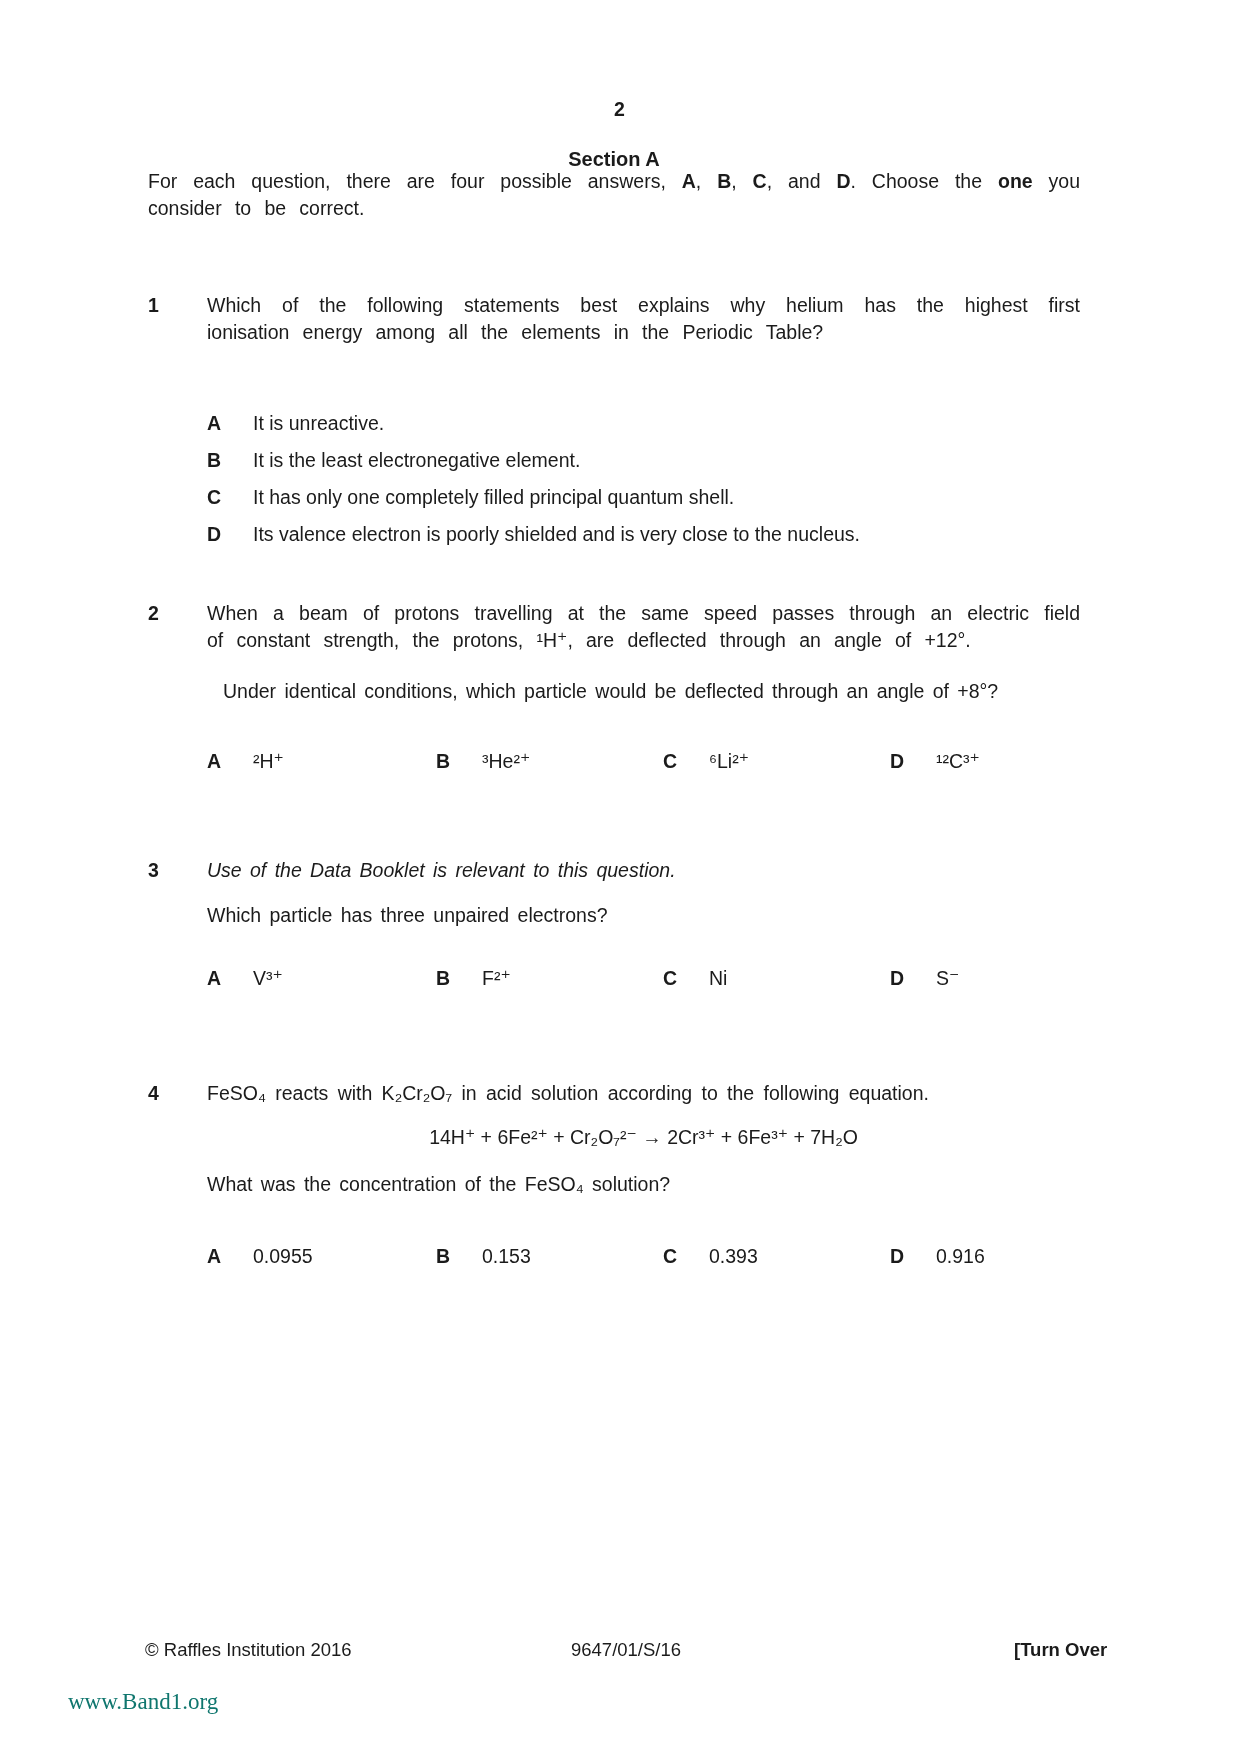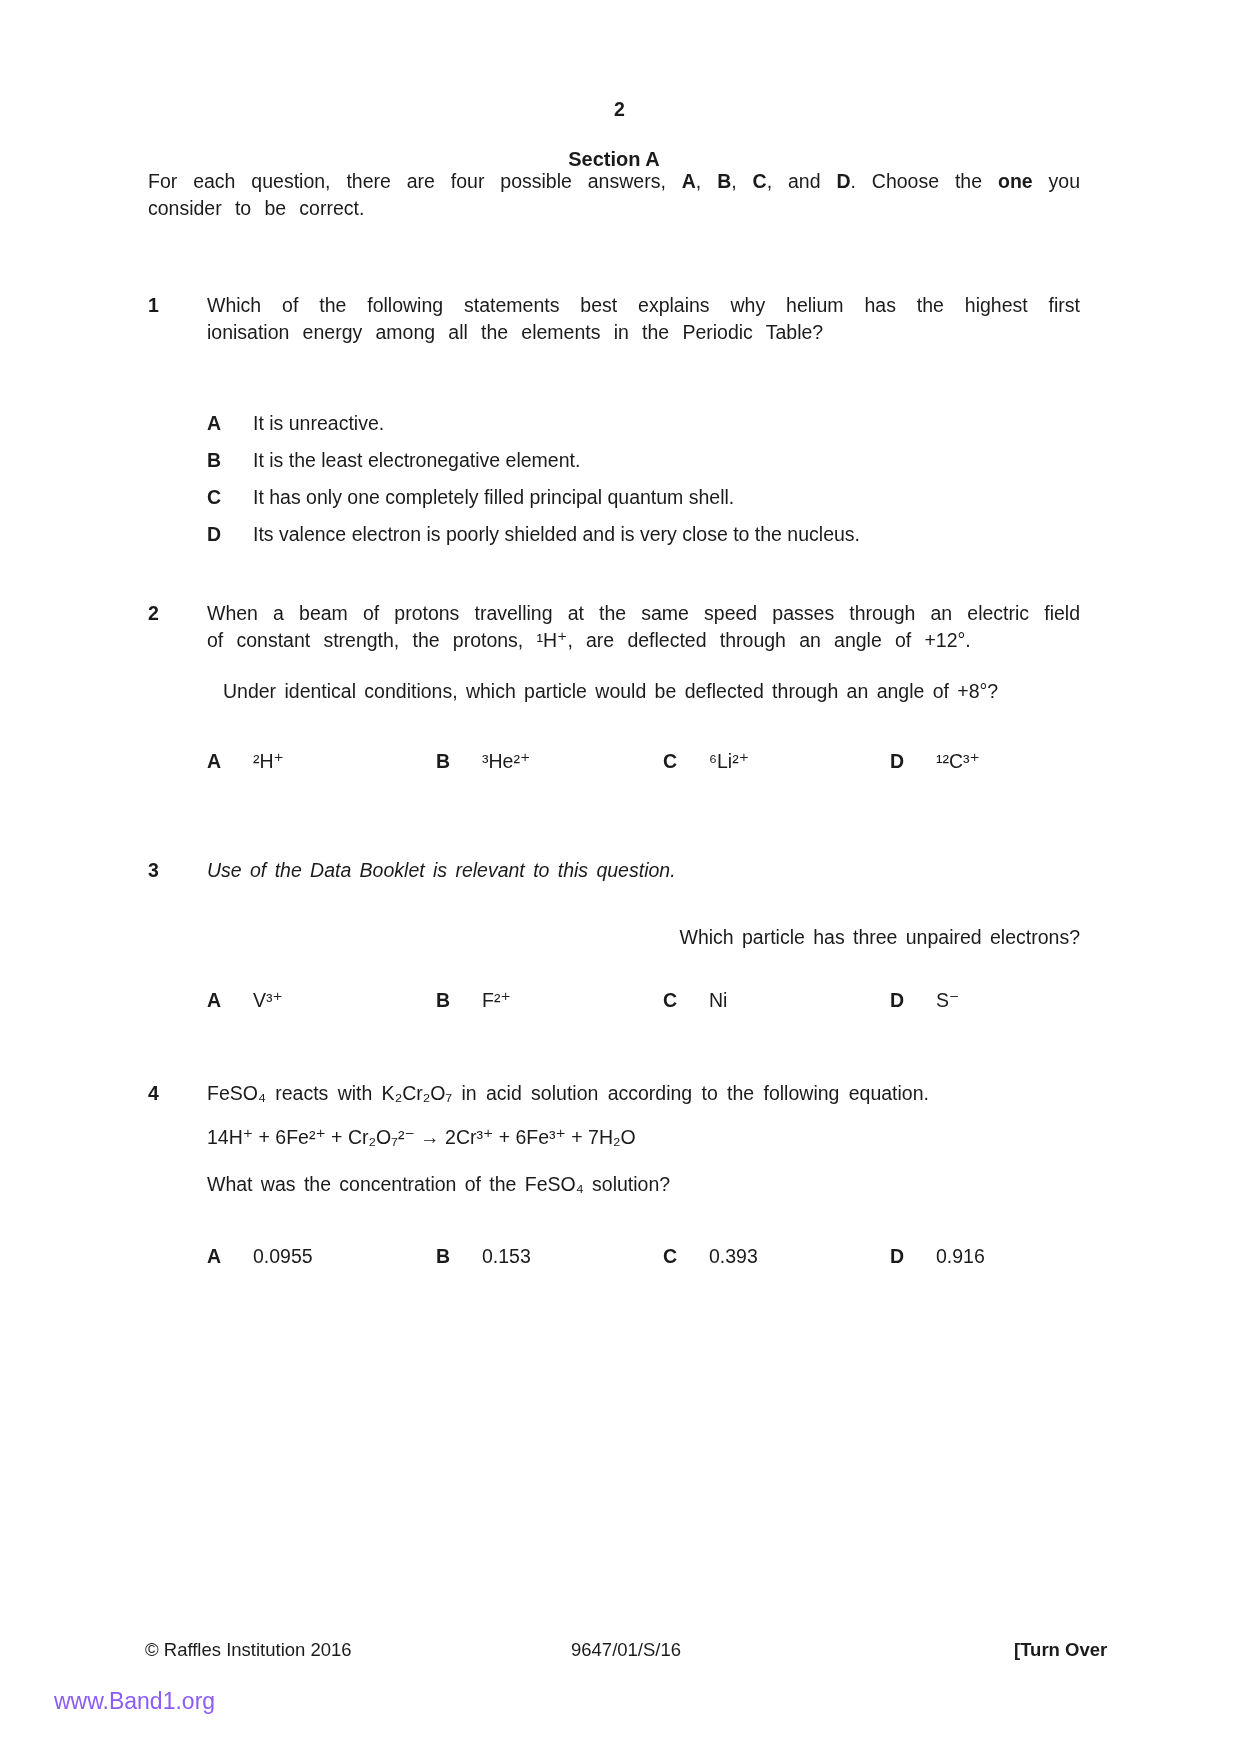--- a/index.html
+++ b/index.html
@@ -21,28 +21,28 @@
   .spread { word-spacing:0.20em; }
   .mild { word-spacing:0.15em; }
   .italic { font-style:italic; }
   .optlist { margin-top:64px; }
   .optline { display:flex; margin-top:10px; }
   .optline:first-child { margin-top:0; }
   .optletter { width:46px; flex:none; font-weight:bold; }
   .optrow { position:relative; height:27px; }
   .optcell { position:absolute; top:0; display:flex; }
   .optcell.c0 { left:0; } .optcell.c1 { left:229px; } .optcell.c2 { left:456px; } .optcell.c3 { left:683px; }
-  .gap24 { margin-top:24px;margin-left:16px; } .gap43 { margin-top:43px; } .gap28 { margin-top:40px;text-align:right; }
+  .gap24 { margin-top:24px;margin-left:16px; } .gap43 { margin-top:43px; } .gap28 { margin-top:18px; }
   .gap36 { margin-top:36px; } .gap17 { margin-top:17px; } .gap19 { margin-top:19px; }
   .gap26 { margin-top:20px; } .gap45 { margin-top:45px; }
-  .equation { text-align:left; }
+  .equation { text-align:center; }
   .footer-copyright { top:1636px; left:145px; font-size:18.5px; }
   .footer-code { top:1636px; left:571px; font-size:18.5px; }
   .footer-turnover { top:1636px; left:1014px; font-size:18.5px; font-weight:bold; }
-  .watermark { top:1688px; left:54px; font-family:Liberation Sans, sans-serif; font-size:23px; color:#8b5cf6; }
+  .watermark { top:1688px; left:68px; font-family:Liberation Serif, serif; font-size:23px; color:#0f766e; }
 </style>
 </head>
 <body>
 
 <div class="abs page-number">2</div>
 
 <div class="abs section-title">Section A</div>
 
 <div class="abs instructions"><span>For each question, there are four possible answers, </span><span style="font-weight: bold;">A</span><span>, </span><span style="font-weight: bold;">B</span><span>, </span><span style="font-weight: bold;">C</span><span>, and </span><span style="font-weight: bold;">D</span><span>. Choose the </span><span style="font-weight: bold;">one</span><span> you consider to be correct.</span></div>
 

